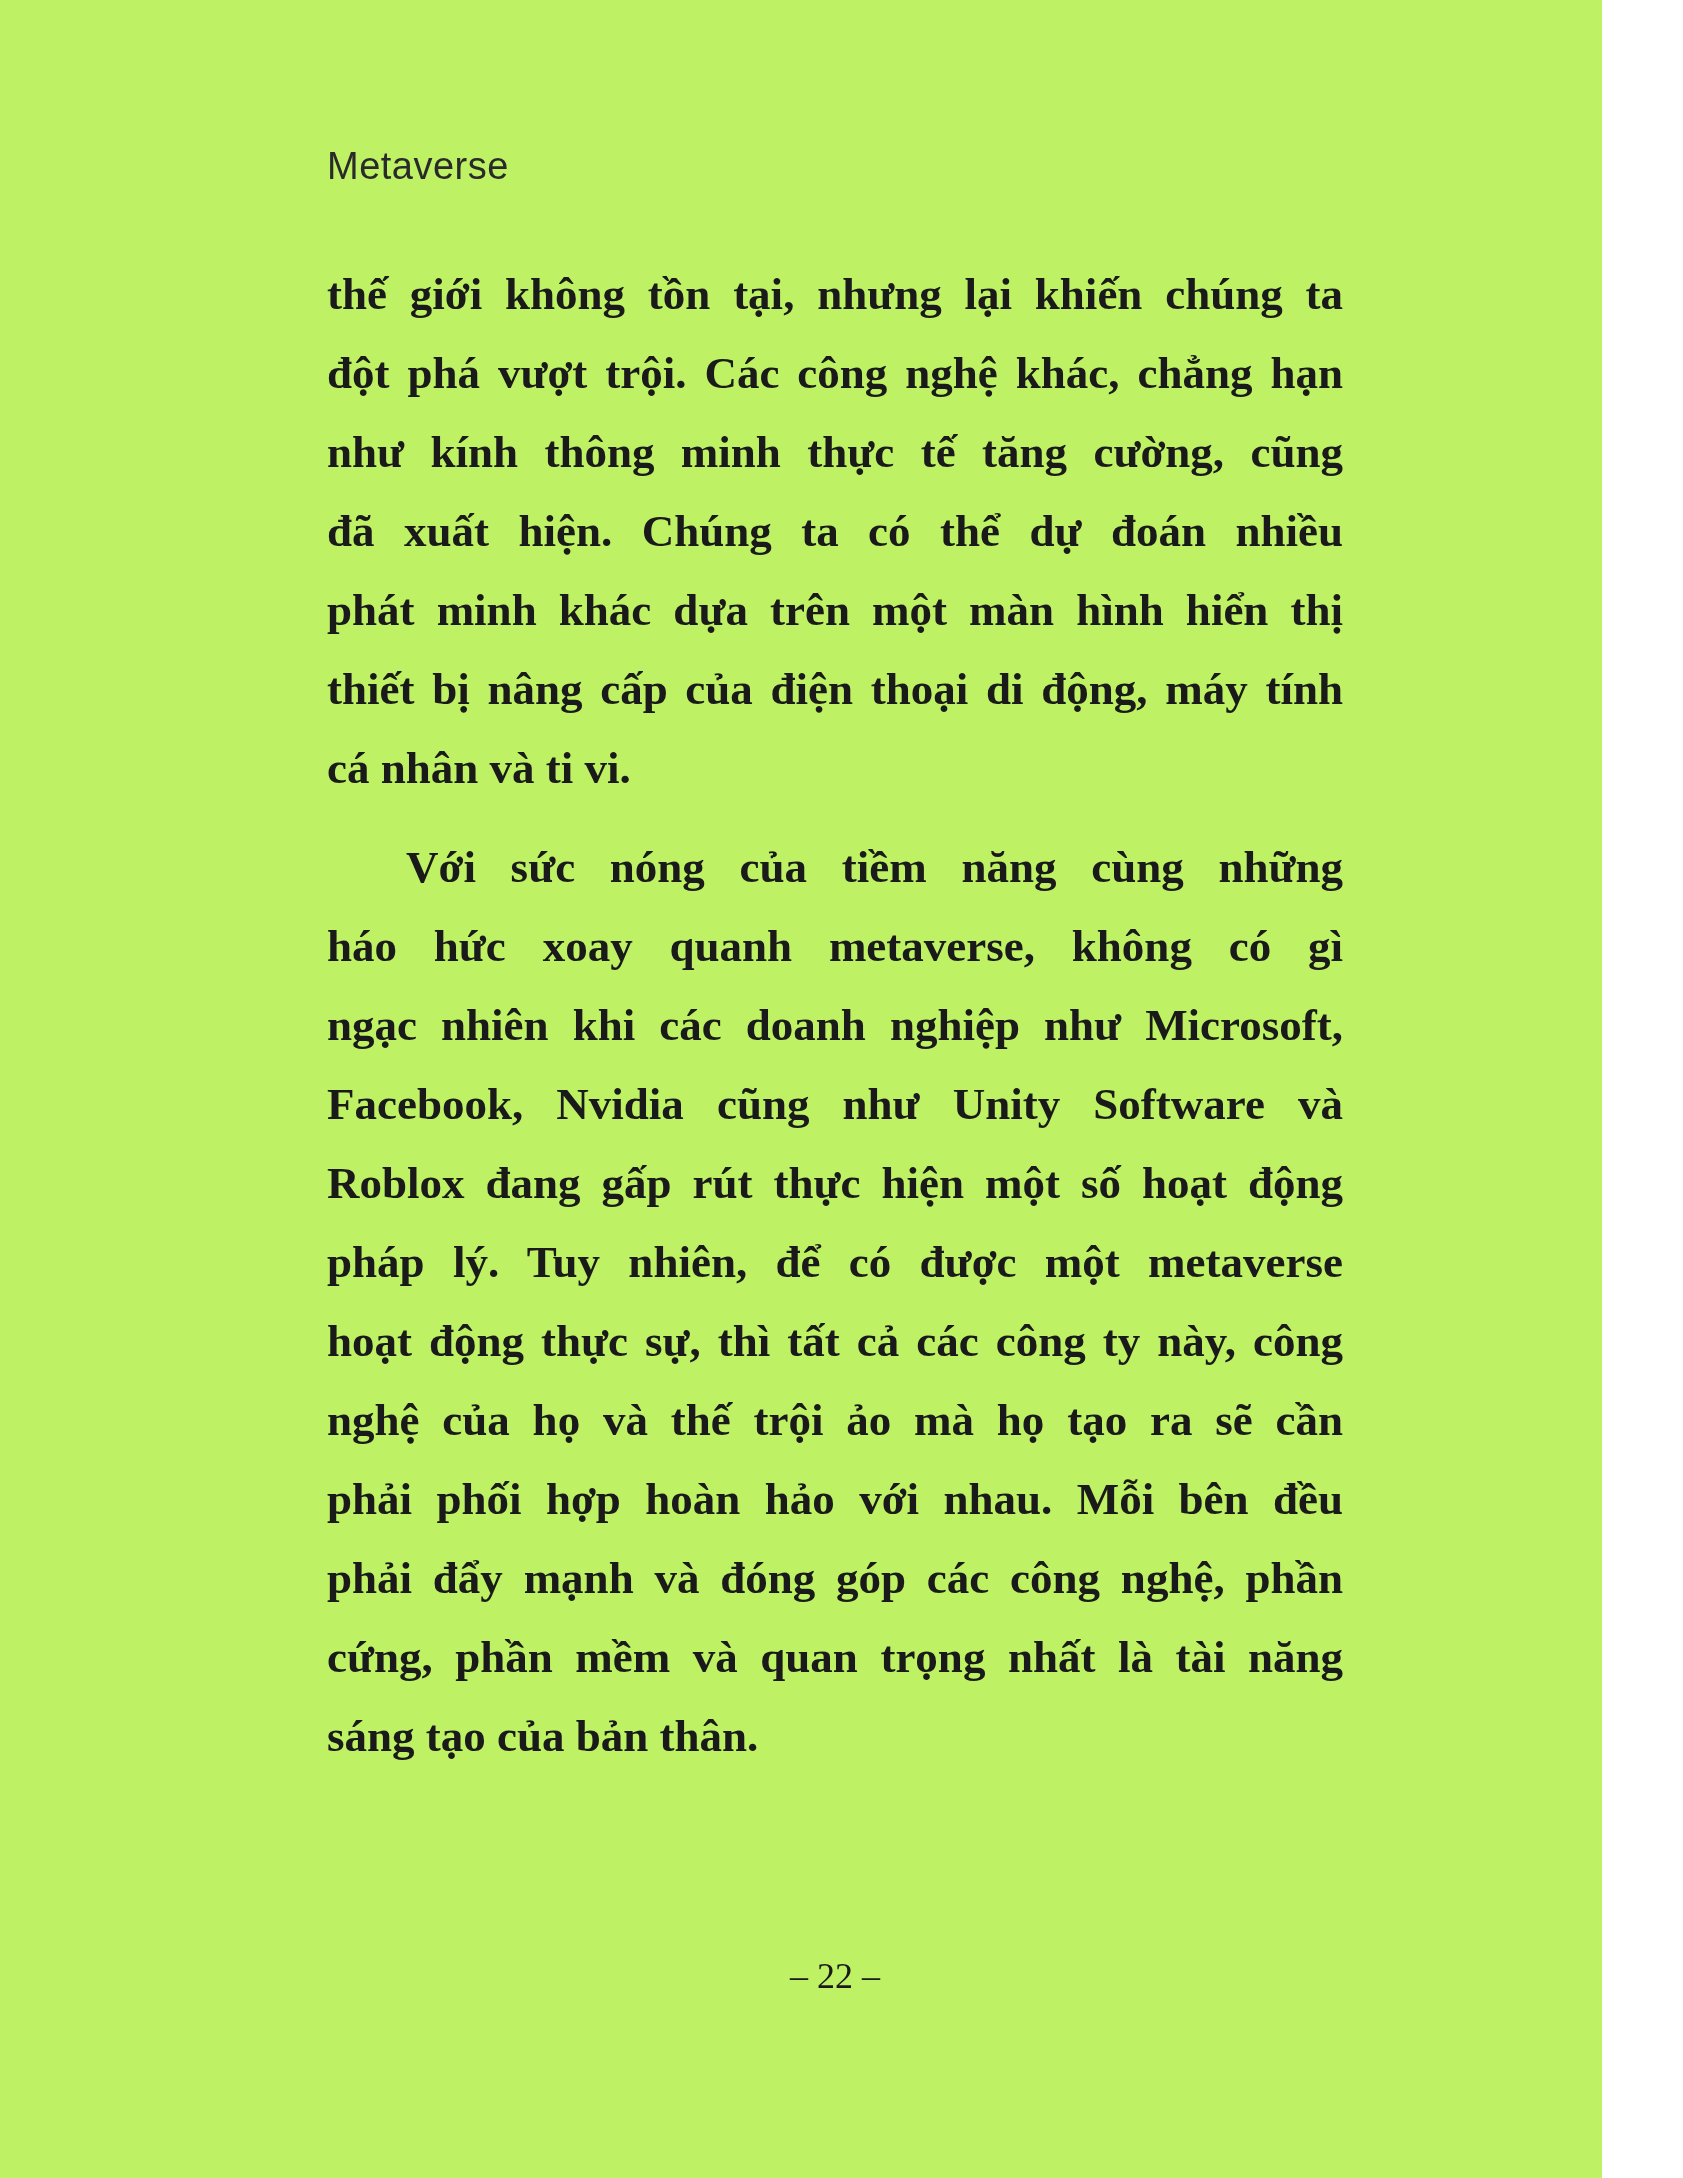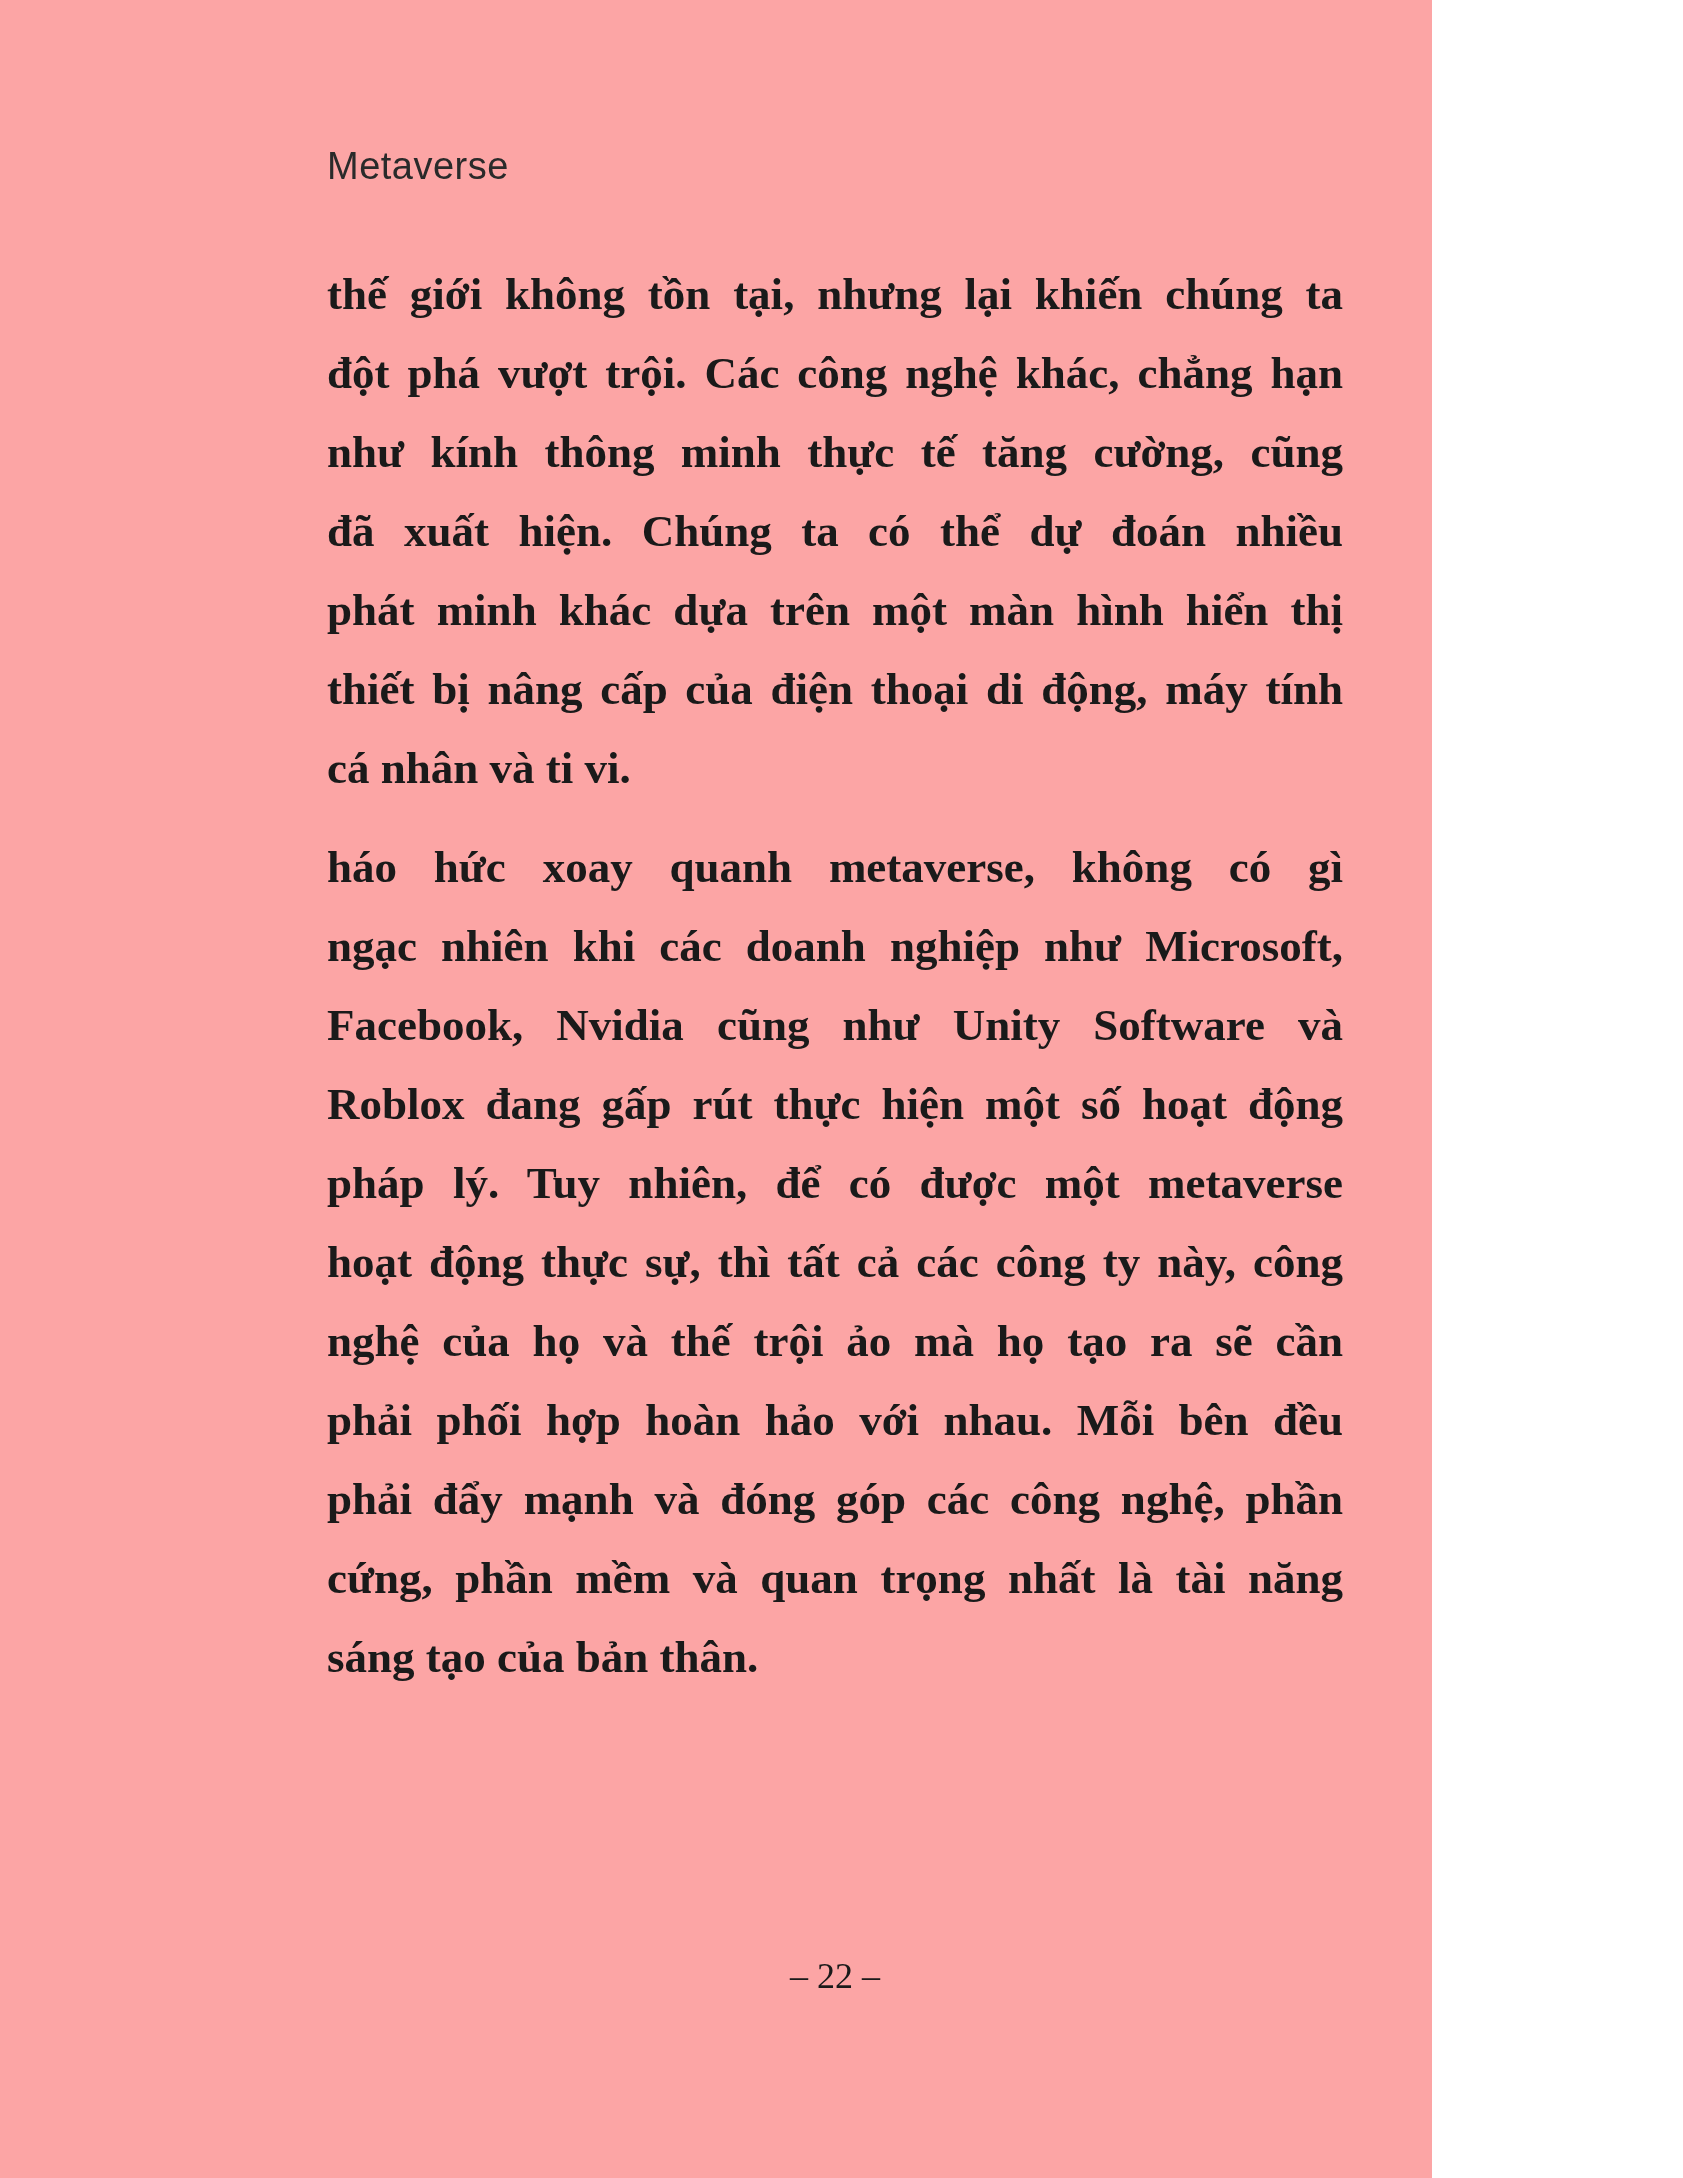--- a/index.html
+++ b/index.html
@@ -2,23 +2,23 @@
 <html><head>
 <meta charset="utf-8">
 <style>
   html, body {
     margin: 0;
     padding: 0;
     background: #ffffff;
   }
   .page {
     position: relative;
-    width: 1432px;
+    width: 1602px;
     height: 2178px;
-    background: #fca5a5;
+    background: #bef264;
     overflow: hidden;
   }
   .running-header {
     position: absolute;
     left: 327px;
     top: 145px;
     font-family: "Liberation Sans", sans-serif;
     font-size: 38px;
     font-weight: 400;
     color: #2a2a2a;
@@ -74,20 +74,21 @@
       <div class="line">thế giới không tồn tại, nhưng lại khiến chúng ta</div>
       <div class="line">đột phá vượt trội. Các công nghệ khác, chẳng hạn</div>
       <div class="line">như kính thông minh thực tế tăng cường, cũng</div>
       <div class="line">đã xuất hiện. Chúng ta có thể dự đoán nhiều</div>
       <div class="line">phát minh khác dựa trên một màn hình hiển thị</div>
       <div class="line">thiết bị nâng cấp của điện thoại di động, máy tính</div>
       <div class="line last">cá nhân và ti vi.</div>
     </div>
 
     <div class="paragraph p2">
+      <div class="line indent">Với sức nóng của tiềm năng cùng những</div>
       <div class="line">háo hức xoay quanh metaverse, không có gì</div>
       <div class="line">ngạc nhiên khi các doanh nghiệp như Microsoft,</div>
       <div class="line">Facebook, Nvidia cũng như Unity Software và</div>
       <div class="line">Roblox đang gấp rút thực hiện một số hoạt động</div>
       <div class="line">pháp lý. Tuy nhiên, để có được một metaverse</div>
       <div class="line">hoạt động thực sự, thì tất cả các công ty này, công</div>
       <div class="line">nghệ của họ và thế trội ảo mà họ tạo ra sẽ cần</div>
       <div class="line">phải phối hợp hoàn hảo với nhau. Mỗi bên đều</div>
       <div class="line">phải đẩy mạnh và đóng góp các công nghệ, phần</div>
       <div class="line">cứng, phần mềm và quan trọng nhất là tài năng</div>

